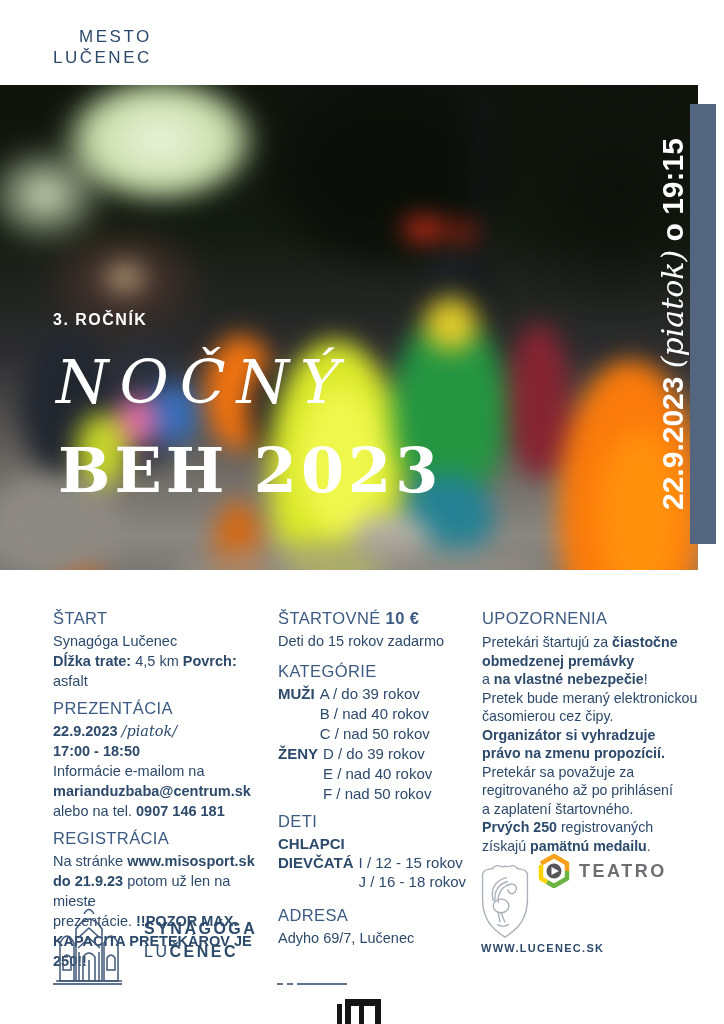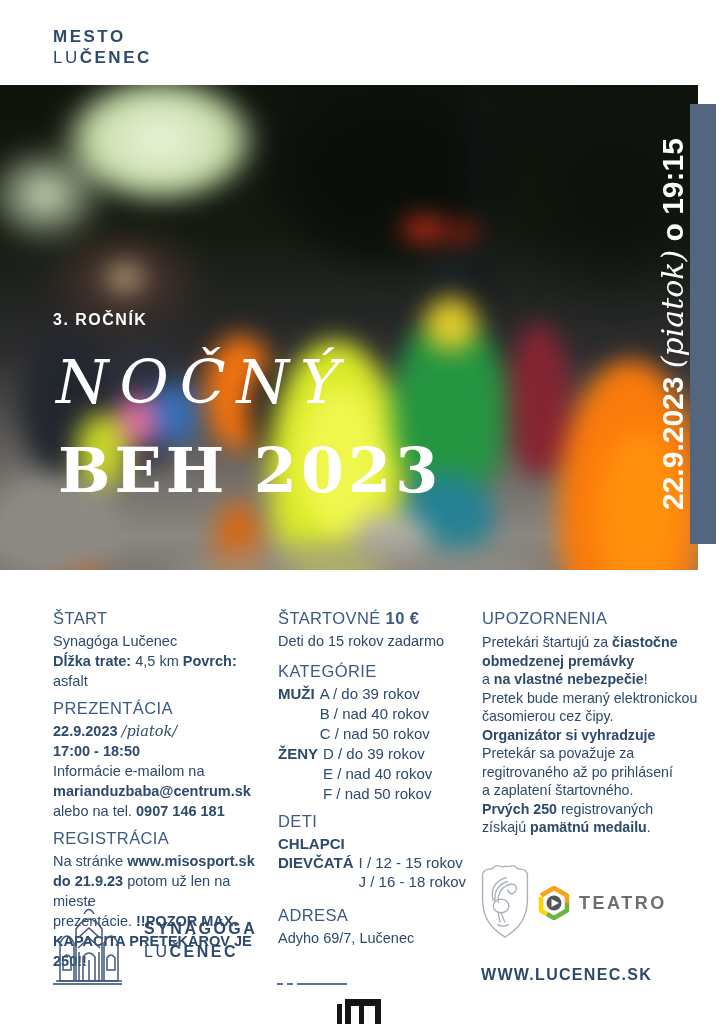--- a/index.html
+++ b/index.html
@@ -2,21 +2,21 @@
 <html><head>
 <meta charset="utf-8">
 <style>
   html,body{margin:0;padding:0;background:#e8e8e8;}
   .poster{position:relative;width:724px;height:1024px;background:#ffffff;overflow:hidden;
           font-family:"Liberation Sans",sans-serif;}
 
   
   .brand{position:absolute;left:53px;top:26px;font-size:17px;letter-spacing:2.5px;
          color:#2d4a6b;line-height:21px;z-index:6;}
-  .brand .bold{font-weight:bold;}
+  .brand .bold{font-weight:normal;text-align:right;}
   .brand .light{font-weight:400;}
 
   
   .photo{position:absolute;left:0;top:85px;width:698px;height:485px;overflow:hidden;
          background:linear-gradient(180deg,#0e130c 0%,#131a10 30%,#2c2c2e 55%,#6f6b66 80%,#8a8781 93%,#7b7873 100%);}
   .blobs{position:absolute;inset:0;filter:blur(12px) saturate(1.15);}
   .bl{position:absolute;border-radius:50%;}
 
   .edition{position:absolute;left:53px;top:311px;z-index:4;color:#fff;font-weight:bold;
            font-size:16px;letter-spacing:1.5px;}
@@ -58,24 +58,24 @@
   .divider{position:absolute;top:983px;height:2px;background:#5d7191;}
   .d1{left:53px;width:69px;}
   .d2{left:277px;width:6px;}
   .d3{left:287px;width:6px;}
   .d4{left:297px;width:50px;}
 
   .plogo{position:absolute;left:337px;top:994px;width:52px;height:30px;overflow:hidden;}
   .plogo i{position:absolute;background:#151515;}
 
   .crest{position:absolute;left:477px;top:862px;}
-  .teatro{position:absolute;left:538px;top:886px;display:flex;align-items:center;}
+  .teatro{position:absolute;left:538px;top:854px;display:flex;align-items:center;}
   .teatro-label{margin-left:9px;font-size:18px;font-weight:bold;color:#6d6e71;letter-spacing:2.5px;}
-  .website{position:absolute;left:481px;top:942px;font-size:16px;font-weight:bold;
-           color:#2d4a6b;letter-spacing:1.3px;margin-top:24px;}
+  .website{position:absolute;left:481px;top:942px;font-size:11px;font-weight:bold;
+           color:#2d4a6b;letter-spacing:1.3px;}
 </style>
 </head>
 <body>
 
 <div class="poster">
 
   <div class="brand">
     <div class="bold">MESTO</div>
     <div><span class="light">LU</span><span class="bold">ČENEC</span></div>
   </div>
@@ -190,20 +190,21 @@
 
   <div class="col col3">
     <div class="sec">
       <div class="h" style="margin-bottom:5px;">UPOZORNENIA</div>
       <div class="line"><span>Pretekári štartujú za </span><span class="b">čiastočne</span></div>
       <div class="line"><span class="b">obmedzenej premávky</span></div>
       <div class="line"><span>a </span><span class="b">na vlastné nebezpečie</span><span>!</span></div>
       <div class="line"><span>Pretek bude meraný elektronickou</span></div>
       <div class="line"><span>časomierou cez čipy.</span></div>
       <div class="line"><span class="b">Organizátor si vyhradzuje</span></div>
+      <div class="line"><span class="b">právo na zmenu propozícií.</span></div>
       <div class="line"><span>Pretekár sa považuje za</span></div>
       <div class="line"><span>regitrovaného až po prihlásení</span></div>
       <div class="line"><span>a zaplatení štartovného.</span></div>
       <div class="line"><span class="b">Prvých 250</span><span> registrovaných</span></div>
       <div class="line"><span>získajú </span><span class="b">pamätnú medailu</span><span>.</span></div>
     </div>
   </div>
 
   <div class="syn">
     <svg width="78" height="84" viewBox="0 0 78 84">

